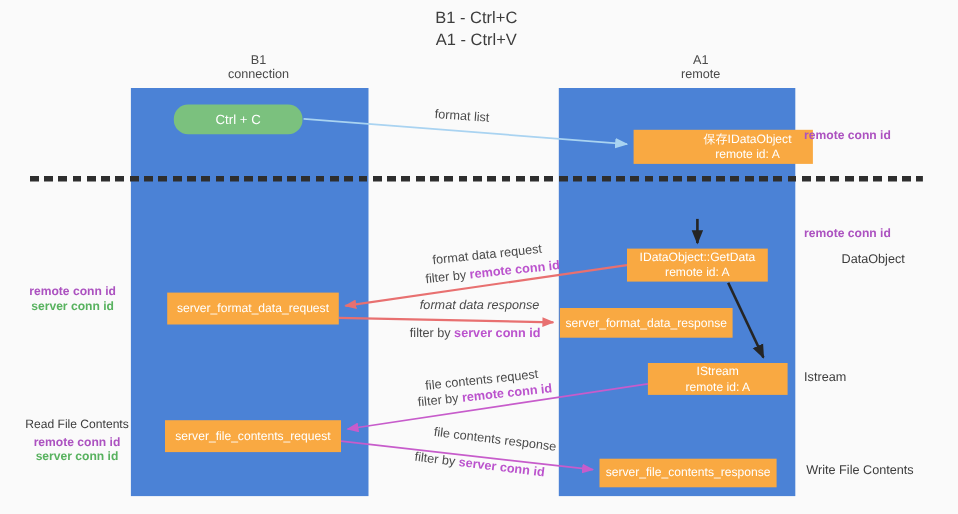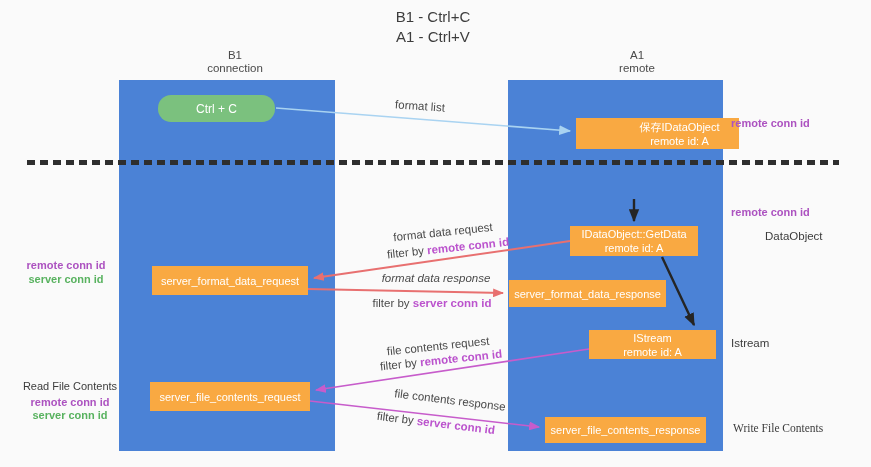--- a/index.html
+++ b/index.html
@@ -105,21 +105,21 @@
     <span>server_file_contents_request</span>
   </div>
   <div class="node orange" style="left:545px;top:417px;width:161px;height:26px;">
     <span>server_file_contents_response</span>
   </div>
 
   <div class="side-label purple" style="left:731px;top:117px;">remote conn id</div>
   <div class="side-label purple" style="left:731px;top:206px;">remote conn id</div>
   <div class="side-label" style="left:731px;top:230px;margin-left:34px;">DataObject</div>
   <div class="side-label" style="left:731px;top:337px;">Istream</div>
-  <div class="side-label" style="left:733px;top:422px;font-family:Liberation Serif, serif;">Write File Contents</div>
+  <div class="side-label" style="left:733px;top:422px;">Write File Contents</div>
 
   <div class="left-block" style="left:14px;top:259px;">
     <div class="purple">remote conn id</div>
     <div class="green-text">server conn id</div>
   </div>
   <div class="left-block" style="left:18px;top:380px;">
     <div class="dark">Read File Contents</div>
     <div class="purple">remote conn id</div>
     <div class="green-text">server conn id</div>
   </div>

